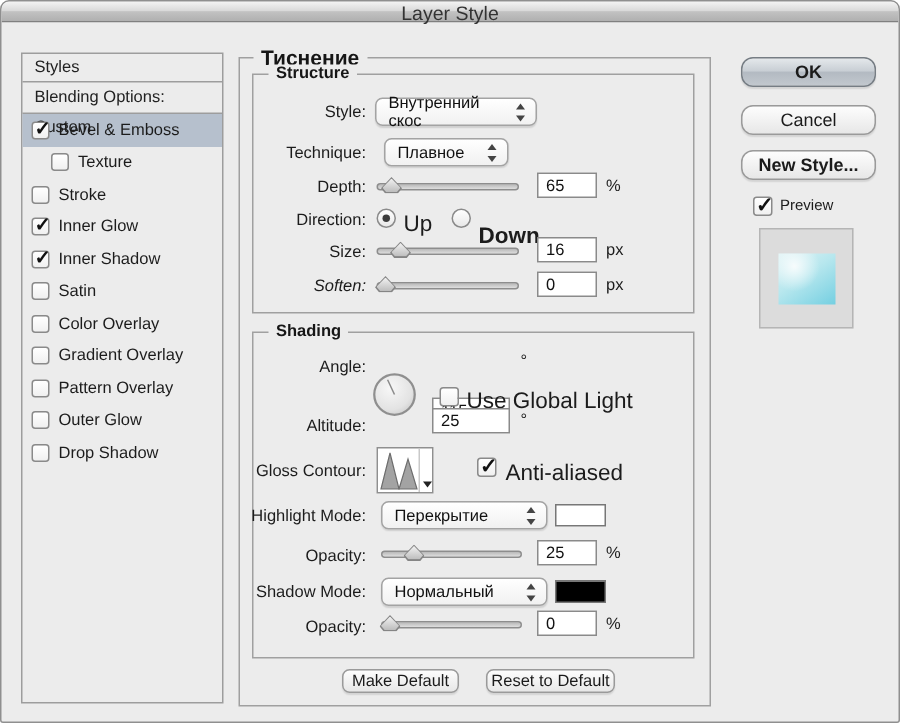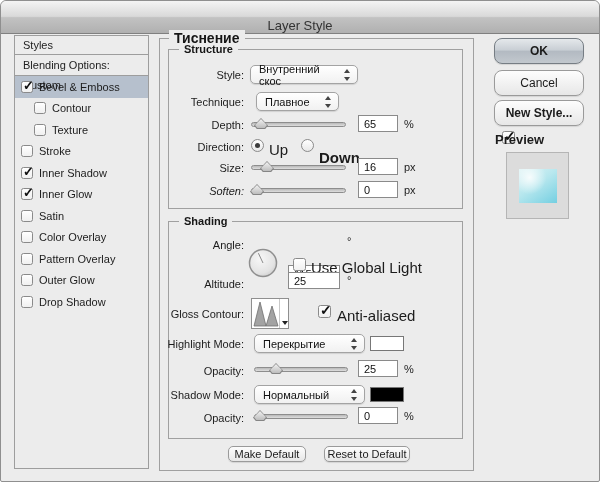--- a/index.html
+++ b/index.html
@@ -5,24 +5,24 @@
   html,body{margin:0;padding:0;background:#fff;}
   *{box-sizing:border-box;}
   #dialog{
     position:relative;width:600px;height:482px;
     background:#ececec;border:1px solid #8f8f8f;border-radius:6px 6px 2px 2px;
     font-family:"Liberation Sans",sans-serif;font-size:11px;color:#1c1c1c;
     overflow:hidden;
   }
   
   #titlebar{
-    position:absolute;left:0;top:0;width:100%;height:33px;
+    position:absolute;left:0;top:0;width:100%;height:14px;
     background:linear-gradient(180deg,#f4f4f4 0%,#d9d9d9 48%,#c2c2c2 52%,#b0b0b0 100%);
     border-bottom:1px solid #808080;border-radius:5px 5px 0 0;
-    display:flex;align-items:flex-end;justify-content:center;
+    display:flex;align-items:flex-start;justify-content:center;
     font-size:13px;color:#333;
   }
   
   #sidebar{
     position:absolute;left:13px;top:34px;width:135px;height:434px;
     border:1px solid #9d9d9d;background:#ececec;
   }
   #styles-header{height:19px;line-height:18px;padding-left:8px;border-bottom:1px solid #9d9d9d;color:#222;}
   #blending-row{height:21px;line-height:20px;padding-left:8px;border-bottom:1px solid #9d9d9d;color:#222;cursor:default;}
   .side-row{
@@ -123,33 +123,33 @@
   }
   .swatch{position:absolute;width:34px;height:15px;border:1px solid #777;}
   
   .btn{
     position:absolute;display:flex;align-items:center;justify-content:center;
     background:linear-gradient(180deg,#fdfdfd,#e7e7e7);
     border:1px solid #9a9a9a;border-radius:5px;
     font-size:11px;color:#1b1b1b;cursor:default;
     box-shadow:0 1px 1px rgba(0,0,0,.1);
   }
-  .btn.big{height:26px;width:90px;border-radius:8px;font-size:12px;}
+  .btn.big{height:20px;width:90px;border-radius:8px;font-size:12px;}
   #btn-ok{
     left:493px;top:37px;
     background:linear-gradient(180deg,#e4e8eb 0%,#c9cfd5 45%,#b3bac2 52%,#c2c8ce 100%);
     border-color:#767d84;font-weight:bold;
   }
   #btn-cancel{left:493px;top:69px;}
   #btn-newstyle{left:493px;top:99px;font-weight:bold;}
   #btn-makedefault{left:227px;top:445px;width:78px;height:16px;}
   #btn-resetdefault{left:323px;top:445px;width:86px;height:16px;}
   
   #chk-preview{left:501px;top:130px;}
-  #lbl-preview{left:494px;top:131px;font-size:13px;font-weight:bold;}
+  #lbl-preview{left:519px;top:131px;font-size:10px;font-weight:normal;}
   #thumb-box{
     position:absolute;left:505px;top:151px;width:63px;height:67px;
     background:#dcdcdc;border:1px solid #b5b5b5;
   }
   #thumb-inner{
     position:absolute;left:12px;top:16px;width:38px;height:34px;
     background:
       radial-gradient(circle at 28% 25%, rgba(255,255,255,.85) 0%, rgba(255,255,255,0) 45%),
       linear-gradient(145deg,#dff3f5 0%,#b7e7ee 45%,#74cfe1 100%);
   }
@@ -166,45 +166,45 @@
   <div id="sidebar">
     <div id="styles-header">Styles</div>
     <div id="blending-row">Blending Options: Custom</div>
 
     <div class="side-row selected">
       <span class="cb checked"></span>
       <span>Bevel &amp; Emboss</span>
     </div>
     <div class="side-row indent">
       <span class="cb"></span>
-      <span>Contour</span>
-    </div>
-    <div class="side-row indent">
-      <span class="cb"></span>
       <span>Texture</span>
     </div>
     <div class="side-row">
       <span class="cb"></span>
       <span>Stroke</span>
+    </div>
+    <div class="side-row">
+      <span class="cb checked"></span>
+      <span>Inner Glow</span>
     </div>
     <div class="side-row">
       <span class="cb checked"></span>
       <span>Inner Shadow</span>
     </div>
     <div class="side-row">
-      <span class="cb checked"></span>
-      <span>Inner Glow</span>
-    </div>
-    <div class="side-row">
       <span class="cb"></span>
       <span>Satin</span>
     </div>
     <div class="side-row">
       <span class="cb"></span>
       <span>Color Overlay</span>
+    </div>
+    <div class="side-row">
+      <span class="cb"></span>
+      <span>Gradient Overlay</span>
     </div>
     <div class="side-row">
       <span class="cb"></span>
       <span>Pattern Overlay</span>
     </div>
     <div class="side-row">
       <span class="cb"></span>
       <span>Outer Glow</span>
     </div>
     <div class="side-row">

